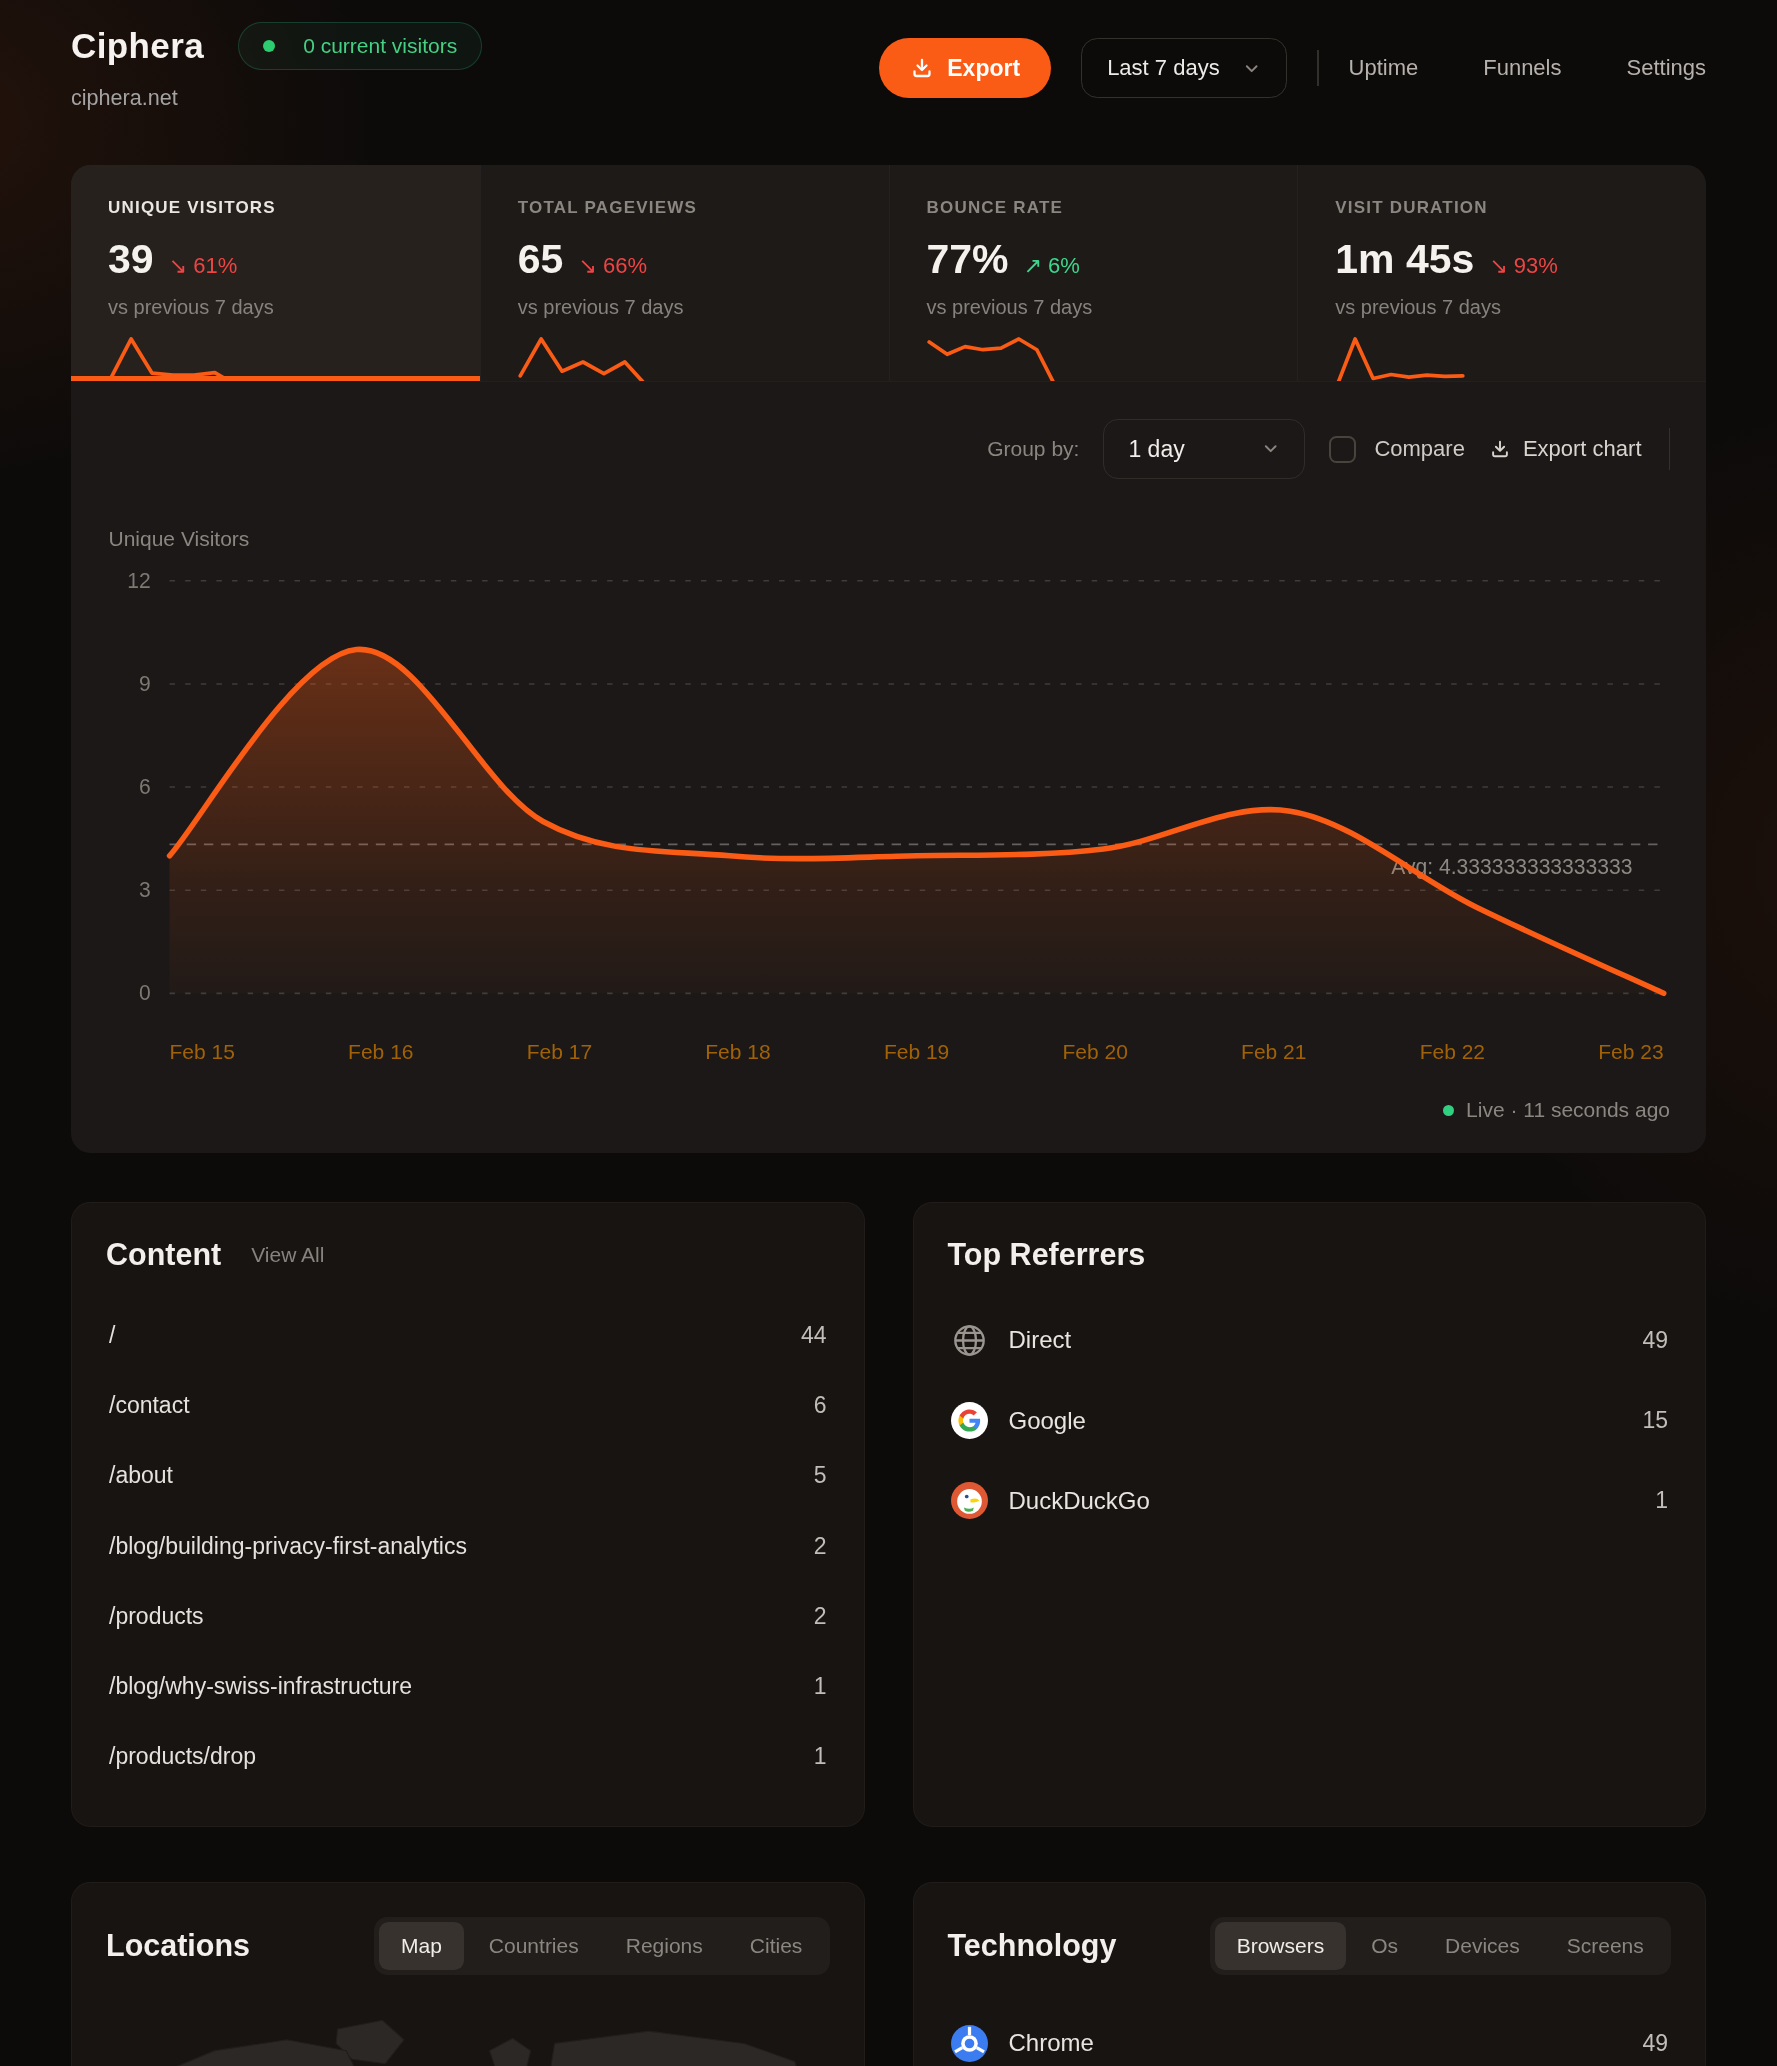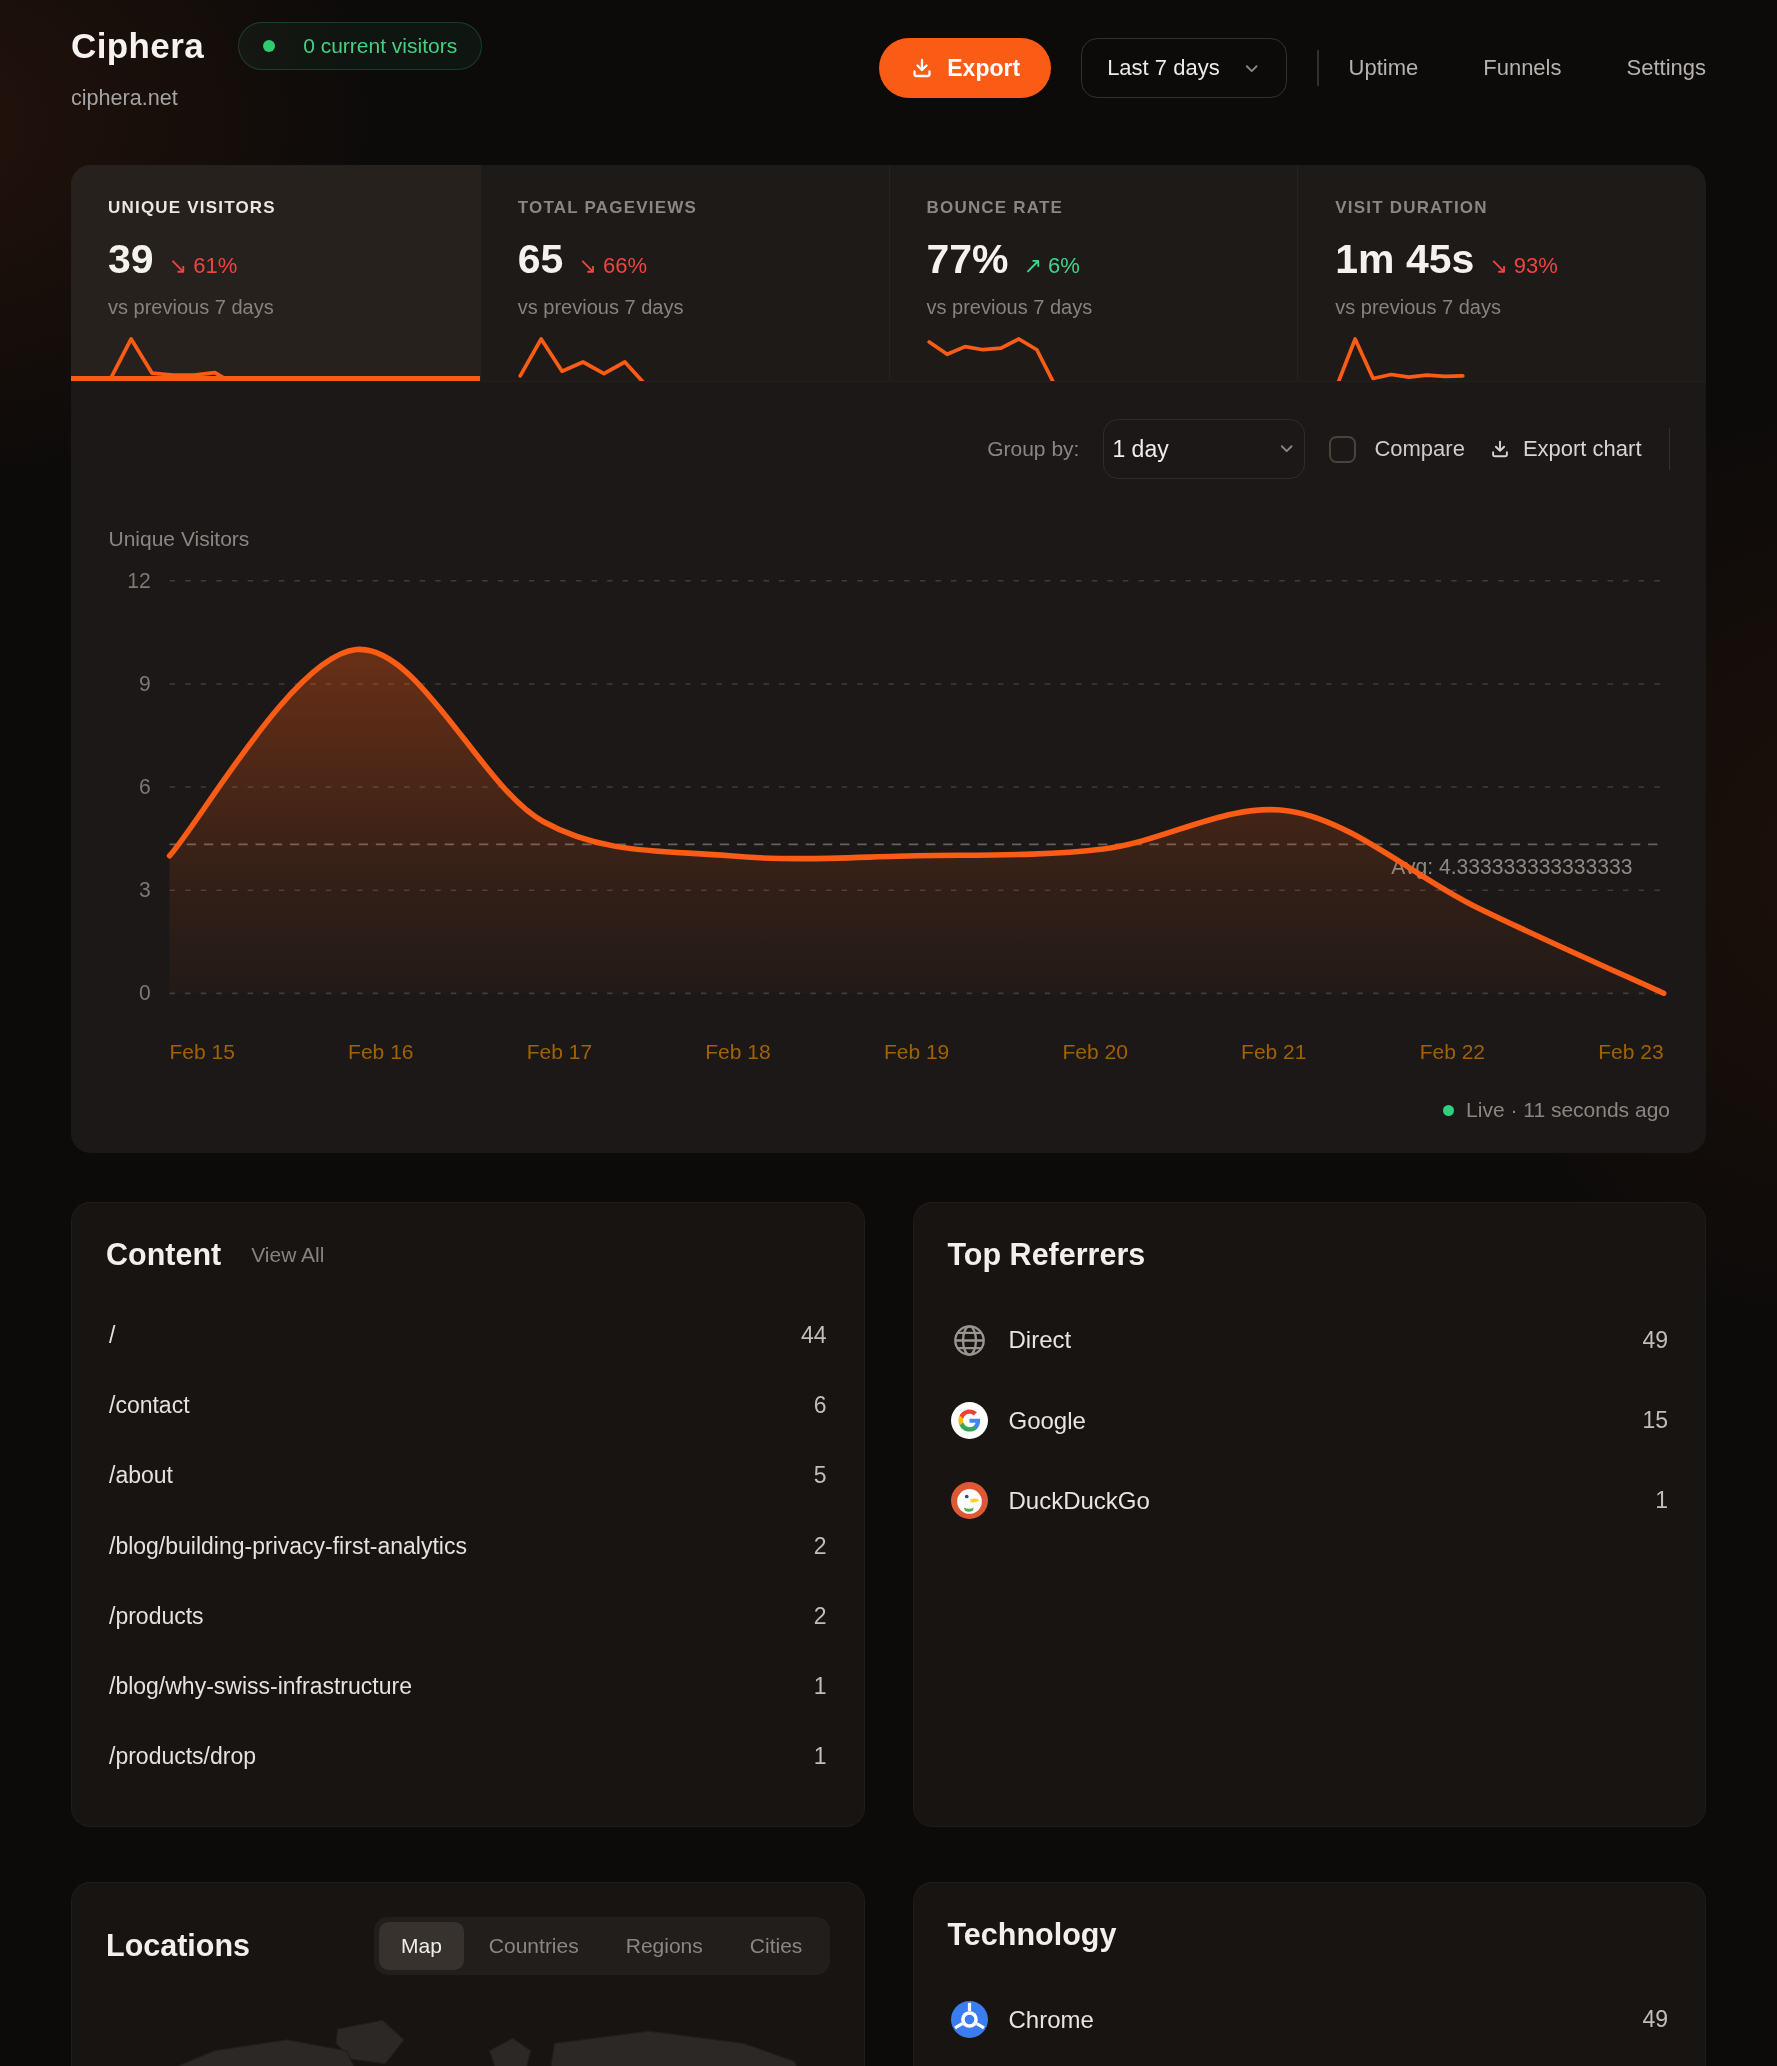--- a/index.html
+++ b/index.html
@@ -50,21 +50,21 @@
   .stat-delta.down { color:#ef4444; }
   .stat-delta.up { color:#3fd68c; }
   .stat-compare { margin-top:13.4px; font-size:20px; color:#87827d; }
   .spark { margin-top:13.4px; display:block; }
 
   
   .chart-panel { background:#1b1817; border-radius:0 0 19.4px 19.4px; padding:0 36px 31px 36px; border-top:0.7px solid rgba(255,255,255,.03); }
   .chart-controls { display:flex; justify-content:flex-end; align-items:center; gap:24px; padding-top:37px; }
   .groupby-label { font-size:21px; color:#8b8680; }
   .group-select { display:flex; align-items:center; justify-content:space-between; width:202px; height:60px;
-    padding:0 8px; border:1.5px solid #302c29; border-radius:15px; font-size:23px; color:#f0edea; cursor:pointer; }
+    padding:0 24px; border:1.5px solid #302c29; border-radius:15px; font-size:23px; color:#f0edea; cursor:pointer; }
   .group-select svg { width:19.4px; height:19.4px; color:#8a8580; }
   .chk { width:27px; height:27px; border:2.2px solid #49433e; border-radius:7.4px; cursor:pointer; }
   .compare-label { font-size:22px; color:#cfcbc6; margin-left:-6px; }
   .export-chart { display:flex; align-items:center; gap:12px; font-size:22px; color:#d8d4cf; cursor:pointer; }
   .export-chart svg { width:22px; height:22px; }
   .ctl-div { width:1.5px; height:42px; background:#35302c; margin-left:3px; }
   .chart-area { margin-top:48px; position:relative; }
   .axis-title { font-size:21px; color:#8b8680; margin-bottom:6px; margin-left:1.5px; }
   #chart-svg { width:100%; height:476px; display:block; }
   .x-labels { display:flex; justify-content:space-between; margin-top:7.4px; margin-left:4%; width:95.6%; }
@@ -371,20 +371,26 @@
             <path d="M497,147 L510,128 L517,143 L508,163 L497,171 Z"></path>
             <path d="M592,188 L615,181 L625,196 L610,209 L594,203 Z"></path>
             <path d="M755,155 L800,131 L860,135 L902,155 L910,186 L886,216 L856,241 L826,251 L800,241 L775,216 L758,186 Z"></path>
           </g>
         </svg>
       </div>
     </div>
     <div class="panel">
       <div class="panel-head">
         <span class="panel-title">Technology</span>
+        <div class="tabs" id="tech-tabs">
+            <span class="tab active">Browsers</span>
+            <span class="tab">Os</span>
+            <span class="tab">Devices</span>
+            <span class="tab">Screens</span>
+          </div>
       </div>
       <div class="rows" id="tech-rows">
           <div class="row icon-row">
             <span class="left">
               <span>
                 <svg class="ref-icon" viewBox="0 0 24 24">
                   <circle cx="12" cy="12" r="12" fill="#3b7cf0"></circle>
                   <g stroke="#fff" stroke-width="2.1">
                     <line x1="12" y1="6.6" x2="12" y2="1.2"></line>
                     <line x1="16.7" y1="14.7" x2="21.4" y2="17.4"></line>

